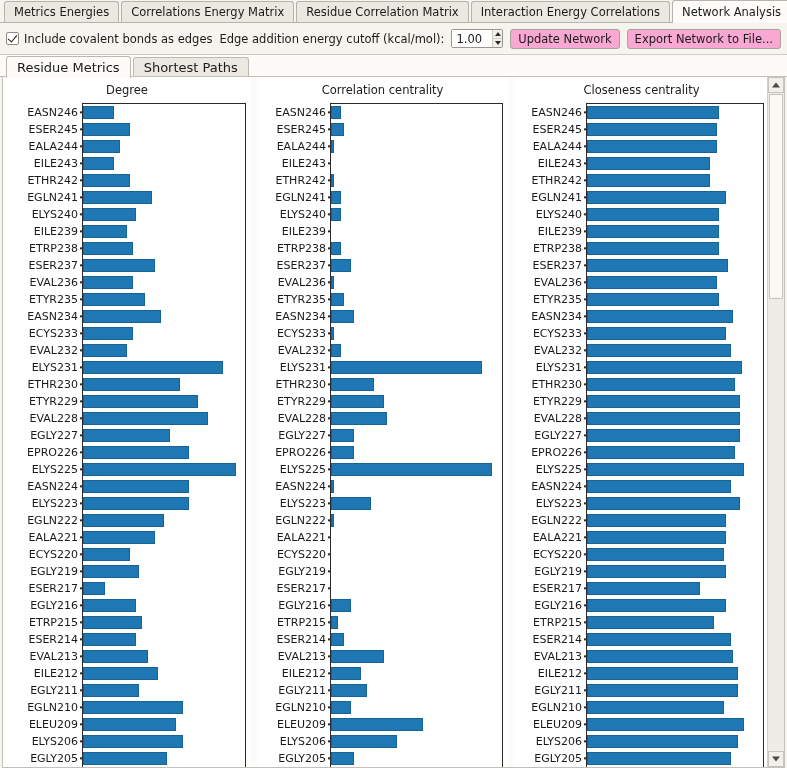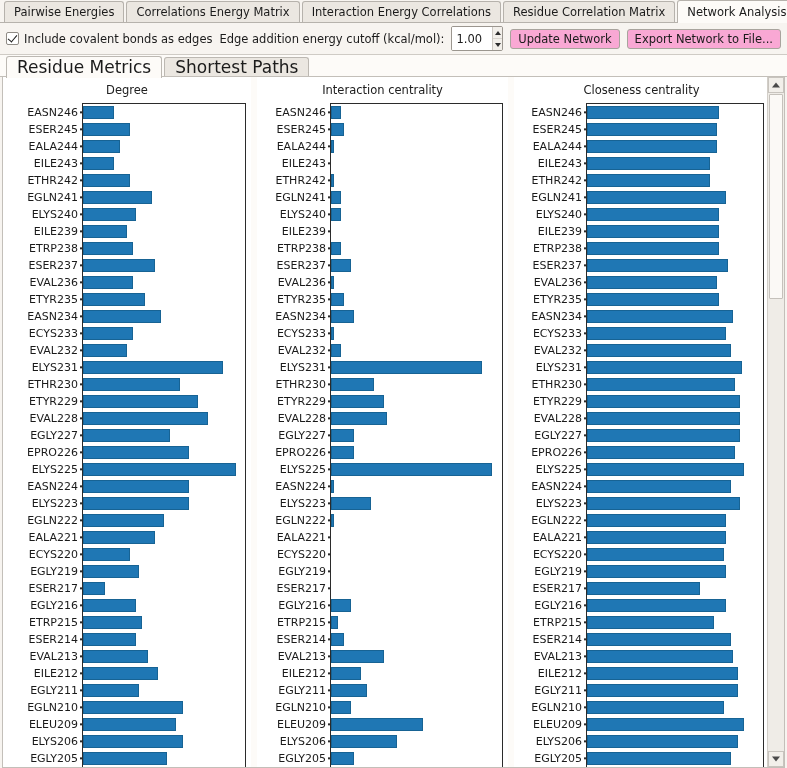--- a/index.html
+++ b/index.html
@@ -77,21 +77,21 @@
     left: 3px; top: 0px;
     width: 4px; height: 8px;
     border: solid #1b1b1b;
     border-width: 0 1.6px 1.6px 0;
     transform: rotate(40deg);
   }
   .lbl { font-size: 11.5px; color:#1b1b1b; white-space: nowrap; }
 
   .spin {
     display: flex; align-items: stretch;
-    height: 25px;
+    height: 19px;
     border: 1px solid #9b968f;
     background: #fff;
     border-radius: 2px;
     overflow: hidden;
   }
   .spin input {
     width: 40px;
     border: none; outline: none;
     font-size: 11.5px;
     font-family: inherit;
@@ -143,21 +143,21 @@
     position: relative;
   }
   .subtabstrip:after {
     content:""; position:absolute; left:0; right:0; bottom:0;
     height:1px; background:#c3bfb9;
   }
   .subtab {
     height: 20px;
     line-height: 19px;
     padding: 0 10px;
-    font-size: 17px;
+    font-size: 13px;
     color: #1b1b1b;
     background: #ebe7e1;
     border: 1px solid #bcb8b2;
     border-bottom: none;
     border-radius: 3px 3px 0 0;
     margin-right: 2px;
     cursor: default;
     white-space: nowrap;
   }
   .subtab.active {
@@ -301,24 +301,24 @@
     background: #f7f4f0;
     border-top: 1px solid #dcd8d2;
   }
 </style>
 </head>
 <body>
 
 <div class="app">
 
   <div class="tabstrip" id="tabstrip">
-      <div class="tab">Pairwise Energies</div>
+      <div class="tab">Metrics Energies</div>
       <div class="tab">Correlations Energy Matrix</div>
+      <div class="tab">Residue Correlation Matrix</div>
       <div class="tab">Interaction Energy Correlations</div>
-      <div class="tab">Residue Correlation Matrix</div>
       <div class="tab active">Network Analysis</div>
     </div>
 
   <div class="optionsbar">
     <div class="checkwrap">
       <div class="checkbox"></div>
       <span class="lbl">Include covalent bonds as edges</span>
     </div>
     <span class="lbl">Edge addition energy cutoff (kcal/mol):</span>
     <div class="spin">
@@ -536,21 +536,21 @@
               <div class="row" style="top: 97.4359%; height: 2.5641%;">
                 <span class="ytick"></span>
                 <span class="ylabel">EGLY205</span>
                 <div class="bar" style="width: 51.9231%; height: 13px; top: calc(50% - 6.5px);"></div>
               </div>
             </div>
           </div>
         </div>
         <div class="panel-sep"></div>
         <div class="panel p2">
-          <div class="panel-title">Interaction centrality</div>
+          <div class="panel-title">Correlation centrality</div>
           <div class="axes">
             <div class="rows">
               <div class="row" style="top: 0%; height: 2.5641%;">
                 <span class="ytick"></span>
                 <span class="ylabel">EASN246</span>
                 <div class="bar" style="width: 5.76923%; height: 13px; top: calc(50% - 6.5px);"></div>
               </div>
               <div class="row" style="top: 2.5641%; height: 2.5641%;">
                 <span class="ytick"></span>
                 <span class="ylabel">ESER245</span>

